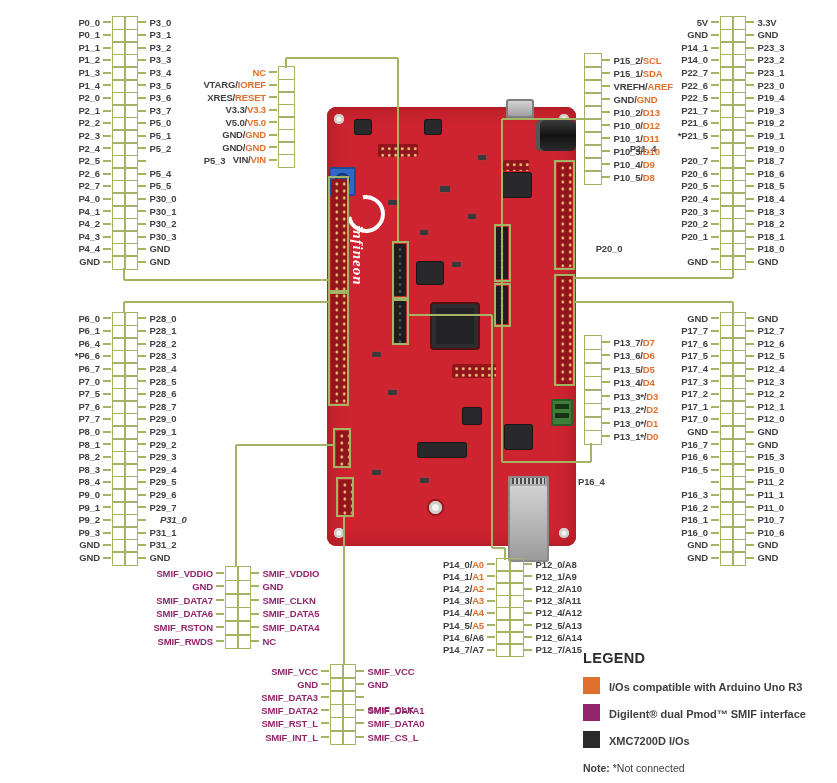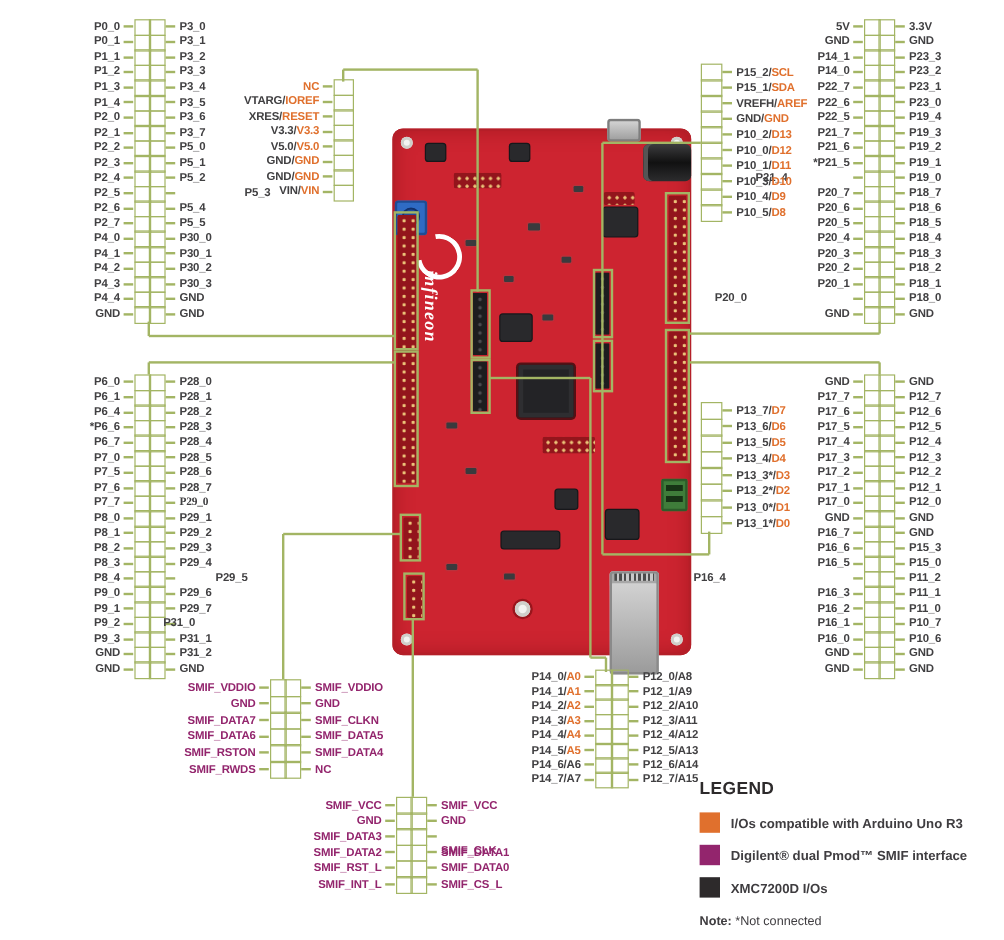--- a/index.html
+++ b/index.html
@@ -406,21 +406,21 @@
     <div class="pin-box" style="left: 124px; top: 400.2px; width: 13.6px; height: 14.2px; z-index: 4;"></div>
     <div class="pin-stub" style="left: 103px; top: 405.5px; width: 8px; z-index: 4;"></div>
     <div class="pin-stub" style="left: 137.6px; top: 405.5px; width: 8px; z-index: 4;"></div>
     <div class="pin-label" style="left: -30px; top: 400.7px; width: 130px; height: 12.6px; line-height: 12.6px; text-align: right; z-index: 5;"><span class="k">P7_6</span></div>
     <div class="pin-label" style="left: 149.6px; top: 400.7px; width: 130px; height: 12.6px; line-height: 12.6px; text-align: left; z-index: 5;"><span class="k">P28_7</span></div>
     <div class="pin-box" style="left: 112px; top: 412.8px; width: 13.6px; height: 14.2px; z-index: 4;"></div>
     <div class="pin-box" style="left: 124px; top: 412.8px; width: 13.6px; height: 14.2px; z-index: 4;"></div>
     <div class="pin-stub" style="left: 103px; top: 418.1px; width: 8px; z-index: 4;"></div>
     <div class="pin-stub" style="left: 137.6px; top: 418.1px; width: 8px; z-index: 4;"></div>
     <div class="pin-label" style="left: -30px; top: 413.3px; width: 130px; height: 12.6px; line-height: 12.6px; text-align: right; z-index: 5;"><span class="k">P7_7</span></div>
-    <div class="pin-label" style="left: 149.6px; top: 413.3px; width: 130px; height: 12.6px; line-height: 12.6px; text-align: left; z-index: 5; font-family: Liberation Serif, serif;"><span class="k">P29_0</span></div>
+    <div class="pin-label" style="left: 149.6px; top: 413.3px; width: 130px; height: 12.6px; line-height: 12.6px; text-align: left; z-index: 5;"><span class="k">P29_0</span></div>
     <div class="pin-box" style="left: 112px; top: 425.4px; width: 13.6px; height: 14.2px; z-index: 4;"></div>
     <div class="pin-box" style="left: 124px; top: 425.4px; width: 13.6px; height: 14.2px; z-index: 4;"></div>
     <div class="pin-stub" style="left: 103px; top: 430.7px; width: 8px; z-index: 4;"></div>
     <div class="pin-stub" style="left: 137.6px; top: 430.7px; width: 8px; z-index: 4;"></div>
     <div class="pin-label" style="left: -30px; top: 425.9px; width: 130px; height: 12.6px; line-height: 12.6px; text-align: right; z-index: 5;"><span class="k">P8_0</span></div>
     <div class="pin-label" style="left: 149.6px; top: 425.9px; width: 130px; height: 12.6px; line-height: 12.6px; text-align: left; z-index: 5;"><span class="k">P29_1</span></div>
     <div class="pin-box" style="left: 112px; top: 438px; width: 13.6px; height: 14.2px; z-index: 4;"></div>
     <div class="pin-box" style="left: 124px; top: 438px; width: 13.6px; height: 14.2px; z-index: 4;"></div>
     <div class="pin-stub" style="left: 103px; top: 443.3px; width: 8px; z-index: 4;"></div>
     <div class="pin-stub" style="left: 137.6px; top: 443.3px; width: 8px; z-index: 4;"></div>
@@ -436,39 +436,39 @@
     <div class="pin-box" style="left: 124px; top: 463.2px; width: 13.6px; height: 14.2px; z-index: 4;"></div>
     <div class="pin-stub" style="left: 103px; top: 468.5px; width: 8px; z-index: 4;"></div>
     <div class="pin-stub" style="left: 137.6px; top: 468.5px; width: 8px; z-index: 4;"></div>
     <div class="pin-label" style="left: -30px; top: 463.7px; width: 130px; height: 12.6px; line-height: 12.6px; text-align: right; z-index: 5;"><span class="k">P8_3</span></div>
     <div class="pin-label" style="left: 149.6px; top: 463.7px; width: 130px; height: 12.6px; line-height: 12.6px; text-align: left; z-index: 5;"><span class="k">P29_4</span></div>
     <div class="pin-box" style="left: 112px; top: 475.8px; width: 13.6px; height: 14.2px; z-index: 4;"></div>
     <div class="pin-box" style="left: 124px; top: 475.8px; width: 13.6px; height: 14.2px; z-index: 4;"></div>
     <div class="pin-stub" style="left: 103px; top: 481.1px; width: 8px; z-index: 4;"></div>
     <div class="pin-stub" style="left: 137.6px; top: 481.1px; width: 8px; z-index: 4;"></div>
     <div class="pin-label" style="left: -30px; top: 476.3px; width: 130px; height: 12.6px; line-height: 12.6px; text-align: right; z-index: 5;"><span class="k">P8_4</span></div>
-    <div class="pin-label" style="left: 149.6px; top: 476.3px; width: 130px; height: 12.6px; line-height: 12.6px; text-align: left; z-index: 5; margin-left: 30px;"><span class="k">P29_5</span></div>
+    <div class="pin-label" style="left: 149.6px; top: 476.3px; width: 130px; height: 12.6px; line-height: 12.6px; text-align: left; z-index: 5;"><span class="k">P29_5</span></div>
     <div class="pin-box" style="left: 112px; top: 488.4px; width: 13.6px; height: 14.2px; z-index: 4;"></div>
     <div class="pin-box" style="left: 124px; top: 488.4px; width: 13.6px; height: 14.2px; z-index: 4;"></div>
     <div class="pin-stub" style="left: 103px; top: 493.7px; width: 8px; z-index: 4;"></div>
     <div class="pin-stub" style="left: 137.6px; top: 493.7px; width: 8px; z-index: 4;"></div>
     <div class="pin-label" style="left: -30px; top: 488.9px; width: 130px; height: 12.6px; line-height: 12.6px; text-align: right; z-index: 5;"><span class="k">P9_0</span></div>
     <div class="pin-label" style="left: 149.6px; top: 488.9px; width: 130px; height: 12.6px; line-height: 12.6px; text-align: left; z-index: 5;"><span class="k">P29_6</span></div>
     <div class="pin-box" style="left: 112px; top: 501px; width: 13.6px; height: 14.2px; z-index: 4;"></div>
     <div class="pin-box" style="left: 124px; top: 501px; width: 13.6px; height: 14.2px; z-index: 4;"></div>
     <div class="pin-stub" style="left: 103px; top: 506.3px; width: 8px; z-index: 4;"></div>
     <div class="pin-stub" style="left: 137.6px; top: 506.3px; width: 8px; z-index: 4;"></div>
     <div class="pin-label" style="left: -30px; top: 501.5px; width: 130px; height: 12.6px; line-height: 12.6px; text-align: right; z-index: 5;"><span class="k">P9_1</span></div>
     <div class="pin-label" style="left: 149.6px; top: 501.5px; width: 130px; height: 12.6px; line-height: 12.6px; text-align: left; z-index: 5;"><span class="k">P29_7</span></div>
     <div class="pin-box" style="left: 112px; top: 513.6px; width: 13.6px; height: 14.2px; z-index: 4;"></div>
     <div class="pin-box" style="left: 124px; top: 513.6px; width: 13.6px; height: 14.2px; z-index: 4;"></div>
     <div class="pin-stub" style="left: 103px; top: 518.9px; width: 8px; z-index: 4;"></div>
     <div class="pin-stub" style="left: 137.6px; top: 518.9px; width: 8px; z-index: 4;"></div>
     <div class="pin-label" style="left: -30px; top: 514.1px; width: 130px; height: 12.6px; line-height: 12.6px; text-align: right; z-index: 5;"><span class="k">P9_2</span></div>
-    <div class="pin-label" style="left: 136px; top: 514.1px; width: 130px; height: 12.6px; line-height: 12.6px; text-align: left; z-index: 5;"><span class="k">P31_0</span></div>
+    <div class="pin-label" style="left: 160px; top: 514.1px; width: 130px; height: 12.6px; line-height: 12.6px; text-align: left; z-index: 5; font-style: italic;"><span class="k">P31_0</span></div>
     <div class="pin-box" style="left: 112px; top: 526.2px; width: 13.6px; height: 14.2px; z-index: 4;"></div>
     <div class="pin-box" style="left: 124px; top: 526.2px; width: 13.6px; height: 14.2px; z-index: 4;"></div>
     <div class="pin-stub" style="left: 103px; top: 531.5px; width: 8px; z-index: 4;"></div>
     <div class="pin-stub" style="left: 137.6px; top: 531.5px; width: 8px; z-index: 4;"></div>
     <div class="pin-label" style="left: -30px; top: 526.7px; width: 130px; height: 12.6px; line-height: 12.6px; text-align: right; z-index: 5;"><span class="k">P9_3</span></div>
     <div class="pin-label" style="left: 149.6px; top: 526.7px; width: 130px; height: 12.6px; line-height: 12.6px; text-align: left; z-index: 5;"><span class="k">P31_1</span></div>
     <div class="pin-box" style="left: 112px; top: 538.8px; width: 13.6px; height: 14.2px; z-index: 4;"></div>
     <div class="pin-box" style="left: 124px; top: 538.8px; width: 13.6px; height: 14.2px; z-index: 4;"></div>
     <div class="pin-stub" style="left: 103px; top: 544.1px; width: 8px; z-index: 4;"></div>
     <div class="pin-stub" style="left: 137.6px; top: 544.1px; width: 8px; z-index: 4;"></div>

